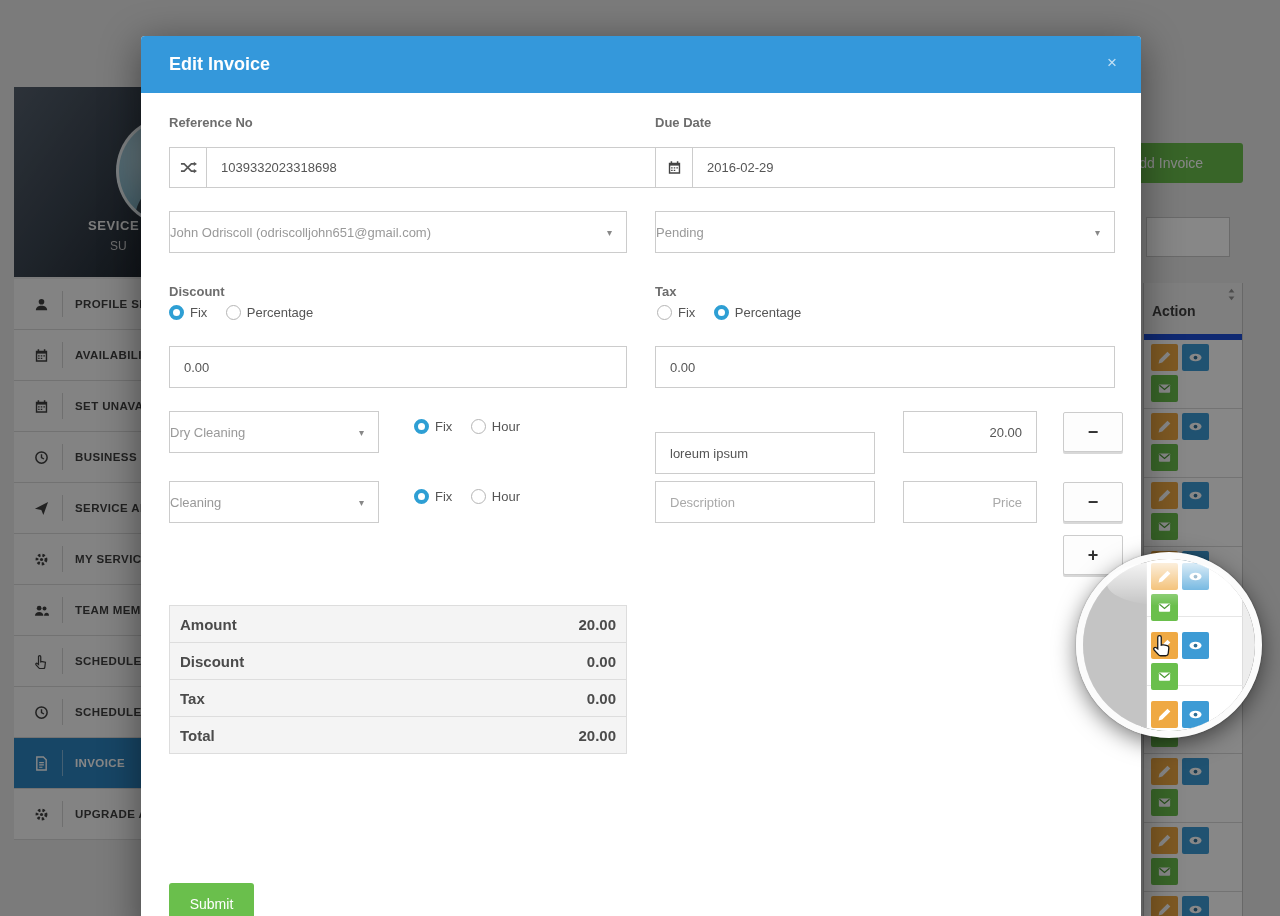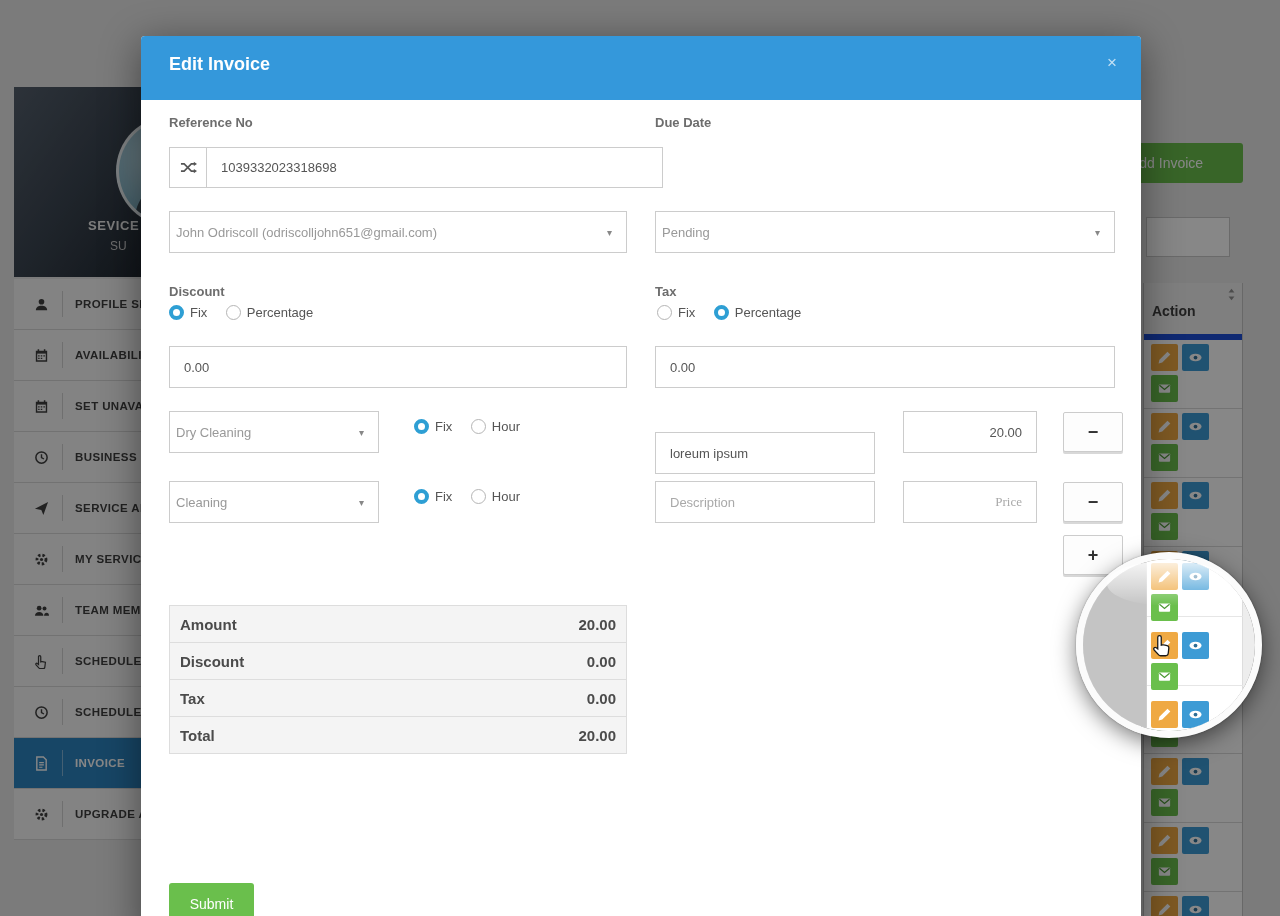--- a/index.html
+++ b/index.html
@@ -38,33 +38,33 @@
   .sort-ico{position:absolute;right:6px;top:5px;width:9px;height:13px;}
   .action-row{position:relative;height:68px;border-bottom:1px solid #d9d9d9;background:#fff;}
   .abtn{position:absolute;width:27px;height:27px;border-radius:2px;cursor:pointer;}
   .abtn svg{width:15px;height:15px;margin:6px;display:block;}
   .a-edit{background:#efa943;} .a-view{background:#3d9bd5;} .a-mail{background:#6abf4c;}
   
   .dim-overlay{position:absolute;inset:0;background:rgba(0,0,0,.47);z-index:40;}
   
   .modal{position:absolute;left:141px;top:36px;width:1000px;height:900px;background:#fff;
     border-radius:4px 4px 0 0;box-shadow:0 8px 40px rgba(0,0,0,.45);z-index:50;}
-  .modal-header{position:relative;height:64px;background:#3498db;border-radius:4px 4px 0 0;}
+  .modal-header{position:relative;height:57px;background:#3498db;border-radius:4px 4px 0 0;}
   .modal-title{position:absolute;left:28px;top:0;line-height:57px;font-size:18px;font-weight:bold;color:#fff;}
   .modal-close{position:absolute;right:24px;top:17px;font-size:17px;color:rgba(255,255,255,.7);cursor:pointer;}
   .m-label{position:absolute;font-size:13px;font-weight:600;color:#6d6d6d;}
   .igroup{position:absolute;display:flex;height:41px;box-sizing:border-box;}
   .addon{width:38px;border:1px solid #ccc;box-sizing:border-box;display:flex;align-items:center;
     justify-content:center;background:#fff;}
   .addon svg{width:17px;height:15px;}
   .tinput{flex:1;border:1px solid #ccc;border-left:0;padding:0 14px;font-size:13px;color:#555;
     font-family:"Liberation Sans",sans-serif;outline:none;min-width:0;}
   .sel{position:absolute;height:42px;border:1px solid #ccc;box-sizing:border-box;background:#fff;
     display:flex;align-items:center;cursor:pointer;}
-  .sel-text{margin-left:6px;font-size:13px;color:#999;white-space:nowrap;overflow:hidden;}
+  .sel-text{margin-left:0;font-size:13px;color:#999;white-space:nowrap;overflow:hidden;}
   .caret{position:absolute;right:14px;font-size:10px;color:#888;}
   .radio{display:inline-block;width:15px;height:15px;border-radius:50%;box-sizing:border-box;
     background:#fff;border:1px solid #b5b5b5;vertical-align:middle;cursor:pointer;}
   .radio.on{border:4.5px solid #2e9fd4;}
   .rlabel{font-size:13px;color:#555;margin:0 14px 0 6px;vertical-align:middle;}
   .minput{position:absolute;height:42px;border:1px solid #ccc;box-sizing:border-box;padding:0 14px;
     font-size:13px;color:#555;font-family:"Liberation Sans",sans-serif;outline:none;}
   .minput.right{text-align:right;}
   .minput::placeholder{color:#a9a9a9;}
   .sq-btn{position:absolute;width:60px;height:40px;background:#fdfdfd;border:1px solid #ccc;
@@ -434,20 +434,31 @@
               <path d="M1 10.8h3.4L12 3.2h3"></path>
             </g>
             <path fill="#555" d="M14.6 1l3.4 2.2-3.4 2.2z"></path>
             <path fill="#555" d="M14.6 8.6l3.4 2.2-3.4 2.2z"></path>
           </svg>
         </span>
       <input class="tinput" value="1039332023318698" style="">
     </div>
 
     <span class="m-label" style="left:514px;top:79px">Due Date</span>
+    <div class="igroup" style="left:514px;top:111px;width:460px">
+      <span class="addon">
+          <svg viewBox="0 0 16 16">
+            <path fill="none" stroke="#444" stroke-width="1.5" d="M2.7 3.7h10.6v10.1H2.7z"></path>
+            <path fill="#444" d="M2.7 3.7h10.6V6H2.7z"></path>
+            <path stroke="#444" stroke-width="1.6" d="M4.7 1.2v2.6M11.3 1.2v2.6"></path>
+            <path fill="#444" d="M4.4 7.6h1.6V9H4.4zM7.2 7.6h1.6V9H7.2zM10 7.6h1.6V9H10zM4.4 10.3h1.6v1.4H4.4zM7.2 10.3h1.6v1.4H7.2z"></path>
+          </svg>
+        </span>
+      <input class="tinput" value="2016-02-29" style="">
+    </div>
 
     <div class="sel" style="left:28px;top:175px;width:458px">
       <span class="sel-text">John Odriscoll (odriscolljohn651@gmail.com)</span>
       <span class="caret">▾</span>
     </div>
     <div class="sel" style="left:514px;top:175px;width:460px">
       <span class="sel-text">Pending</span>
       <span class="caret">▾</span>
     </div>
 
@@ -481,21 +492,21 @@
 
     <div class="sel" style="left:28px;top:445px;width:210px">
       <span class="sel-text">Cleaning</span>
       <span class="caret">▾</span>
     </div>
     <div style="position:absolute;left:273px;top:451px">
       <span class="radio on"></span><span class="rlabel">Fix</span>
       <span class="radio"></span><span class="rlabel">Hour</span>
     </div>
     <input class="minput" style="left: 514px; top: 445px; width: 220px;" placeholder="Description">
-    <input class="minput right" style="left: 762px; top: 445px; width: 134px; font-family: Liberation Serif, serif;" placeholder="Price">
+    <input class="minput right" style="left: 762px; top: 445px; width: 134px;" placeholder="Price">
     <div class="sq-btn" style="left:922px;top:446px">
         <span>−</span>
       </div>
 
     <div class="sq-btn" style="left:922px;top:499px">
         <span>+</span>
       </div>
 
     <div class="summary">
       <div class="sum-row">

